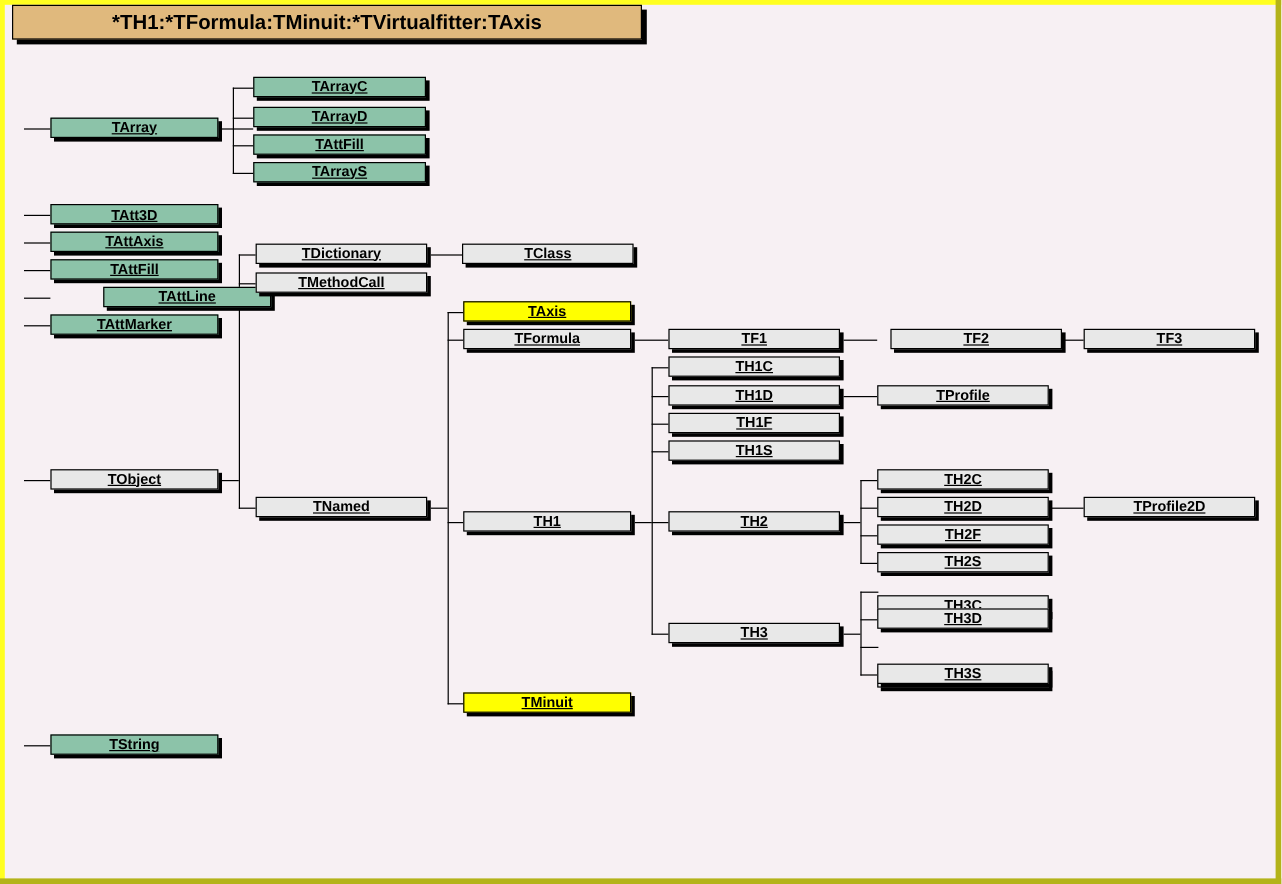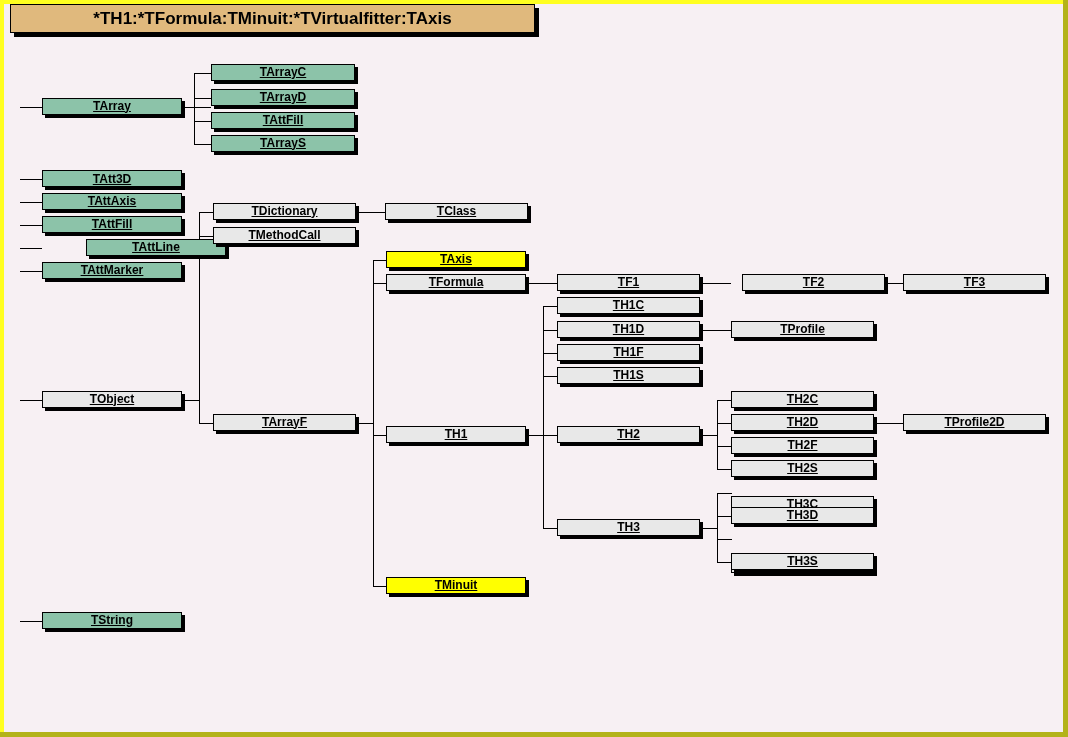--- a/index.html
+++ b/index.html
@@ -176,21 +176,21 @@
       <div class="node grey" style="left: 213px; top: 203px; width: 143px;">
         <span class="lbl">TDictionary</span>
       </div>
       <div class="node grey" style="left: 213px; top: 227px; width: 143px;">
         <span class="lbl">TMethodCall</span>
       </div>
       <div class="node grey" style="left: 385px; top: 203px; width: 143px;">
         <span class="lbl">TClass</span>
       </div>
       <div class="node grey" style="left: 213px; top: 414px; width: 143px;">
-        <span class="lbl">TArrayF</span>
+        <span class="lbl">TNamed</span>
       </div>
       <div class="node yellow" style="left: 386px; top: 251px; width: 140px;">
         <span class="lbl">TAxis</span>
       </div>
       <div class="node grey" style="left: 386px; top: 274px; width: 140px;">
         <span class="lbl">TFormula</span>
       </div>
       <div class="node grey" style="left: 386px; top: 426px; width: 140px;">
         <span class="lbl">TH1</span>
       </div>

